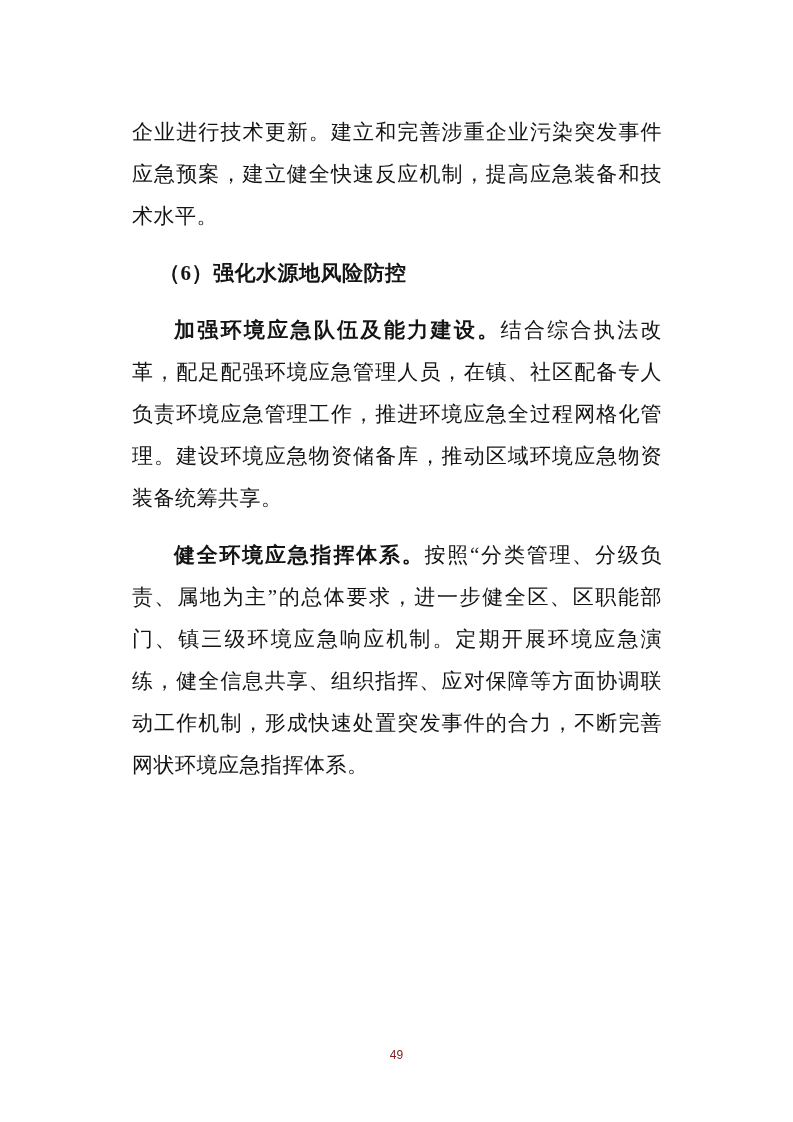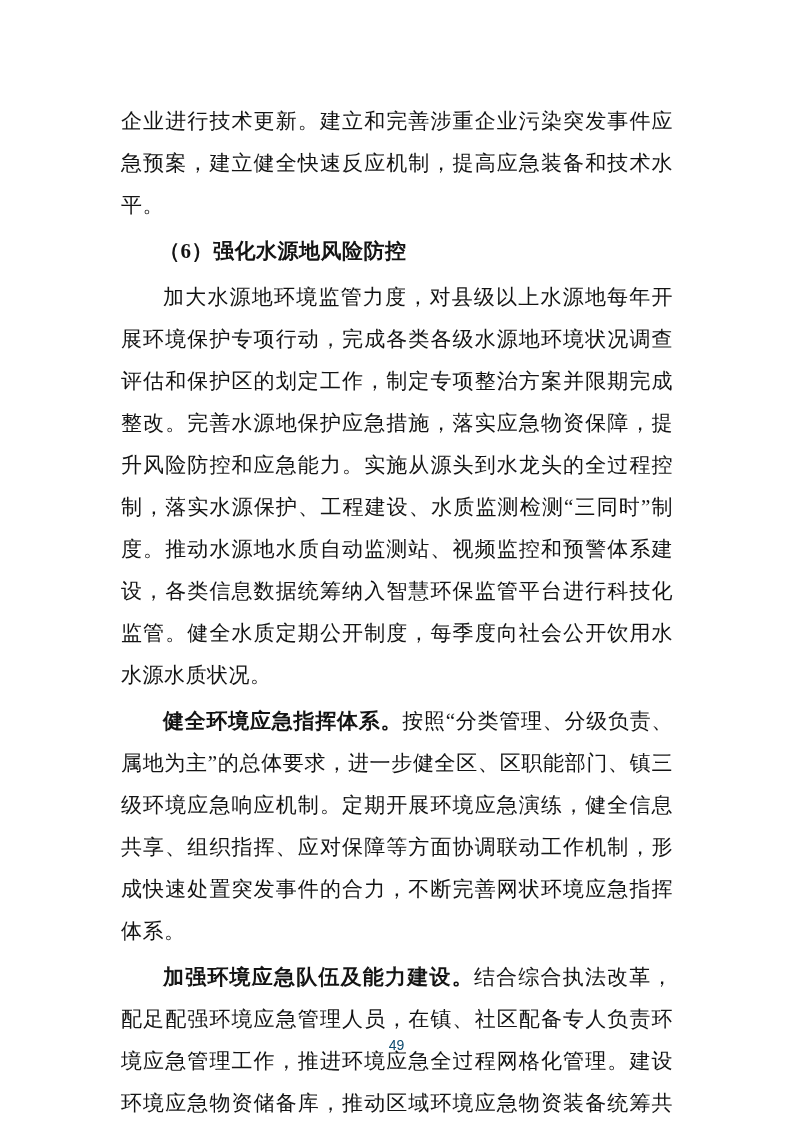--- a/index.html
+++ b/index.html
@@ -16,21 +16,21 @@
     font-family: "Liberation Serif", "DejaVu Serif", serif;
     color: #141414;
   }
   .content {
     position: absolute;
     top: 96px;
     left: 117px;
     width: 560px;
   }
   .para {
-    margin: 4px;
+    margin: 15px;
     font-size: 21px;
     line-height: 42px;
     letter-spacing: 0.5px;
     text-align: justify;
     text-justify: inter-character;
   }
   .para.indent {
     text-indent: 2em;
   }
   .heading {
@@ -39,43 +39,42 @@
     line-height: 42px;
     letter-spacing: 0.5px;
     font-weight: bold;
     text-indent: 2em;
   }
   .lead-bold {
     font-weight: bold;
   }
   .page-number {
     position: absolute;
-    bottom: 68px;
+    bottom: 58px;
     left: 0;
     width: 100%;
     text-align: center;
-    font-size: 14px;
+    font-size: 12px;
     line-height: 18px;
-    color: #0c4a6e;
+    color: #7f1d1d;
     font-family: "Liberation Sans", "DejaVu Sans", sans-serif;
   }
 </style>
 </head>
 <body>
 
 <div class="page">
   <div class="content">
 
     <p class="para">企业进行技术更新。建立和完善涉重企业污染突发事件应急预案，建立健全快速反应机制，提高应急装备和技术水平。</p>
 
     <p class="heading">（6）强化水源地风险防控</p>
 
-    <p class="para indent">加大水源地环境监管力度，对县级以上水源地每年开展环境保护专项行动，完成各类各级水源地环境状况调查评估和保护区的划定工作，制定专项整治方案并限期完成整改。完善水源地保护应急措施，落实应急物资保障，提升风险防控和应急能力。实施从源头到水龙头的全过程控制，落实水源保护、工程建设、水质监测检测“三同时”制度。推动水源地水质自动监测站、视频监控和预警体系建设，各类信息数据统筹纳入智慧环保监管平台进行科技化监管。健全水质定期公开制度，每季度向社会公开饮用水水源水质状况。</p>
 
 
+    <p class="para indent"><span class="lead-bold">加强环境应急队伍及能力建设。</span><span>结合综合执法改革，配足配强环境应急管理人员，在镇、社区配备专人负责环境应急管理工作，推进环境应急全过程网格化管理。建设环境应急物资储备库，推动区域环境应急物资装备统筹共享。</span></p>
+
     <p class="para indent"><span class="lead-bold">健全环境应急指挥体系。</span><span>按照“分类管理、分级负责、属地为主”的总体要求，进一步健全区、区职能部门、镇三级环境应急响应机制。定期开展环境应急演练，健全信息共享、组织指挥、应对保障等方面协调联动工作机制，形成快速处置突发事件的合力，不断完善网状环境应急指挥体系。</span></p>
-
-    <p class="para indent"><span class="lead-bold">加强环境应急队伍及能力建设。</span><span>结合综合执法改革，配足配强环境应急管理人员，在镇、社区配备专人负责环境应急管理工作，推进环境应急全过程网格化管理。建设环境应急物资储备库，推动区域环境应急物资装备统筹共享。</span></p>
 
   </div>
 
   <div class="page-number">49</div>
 </div>
 
 </body></html>

